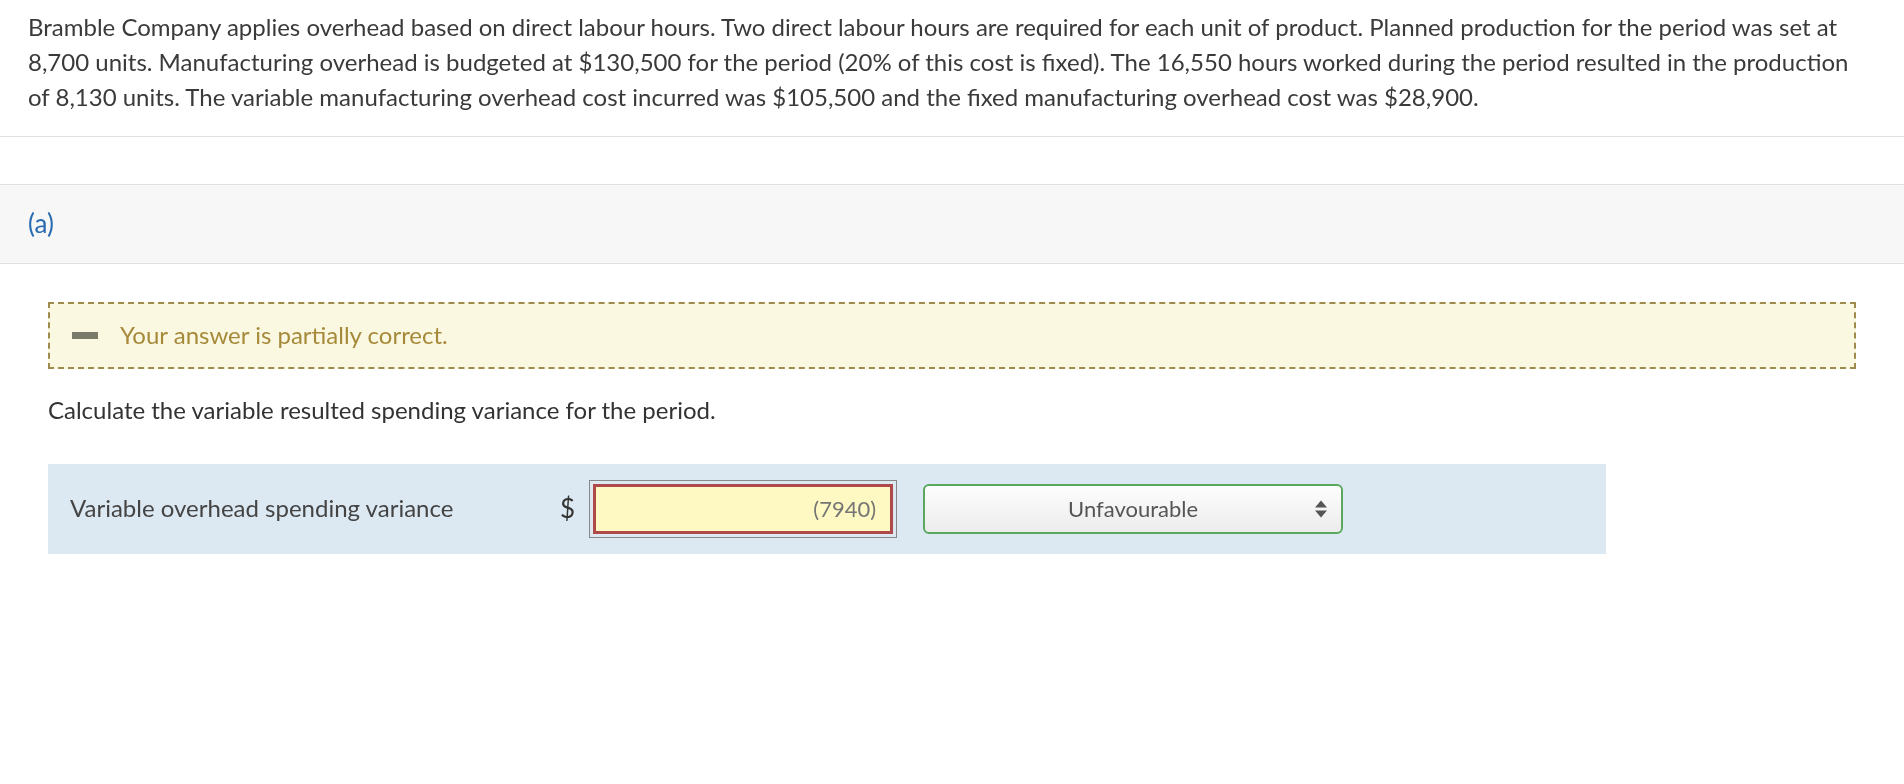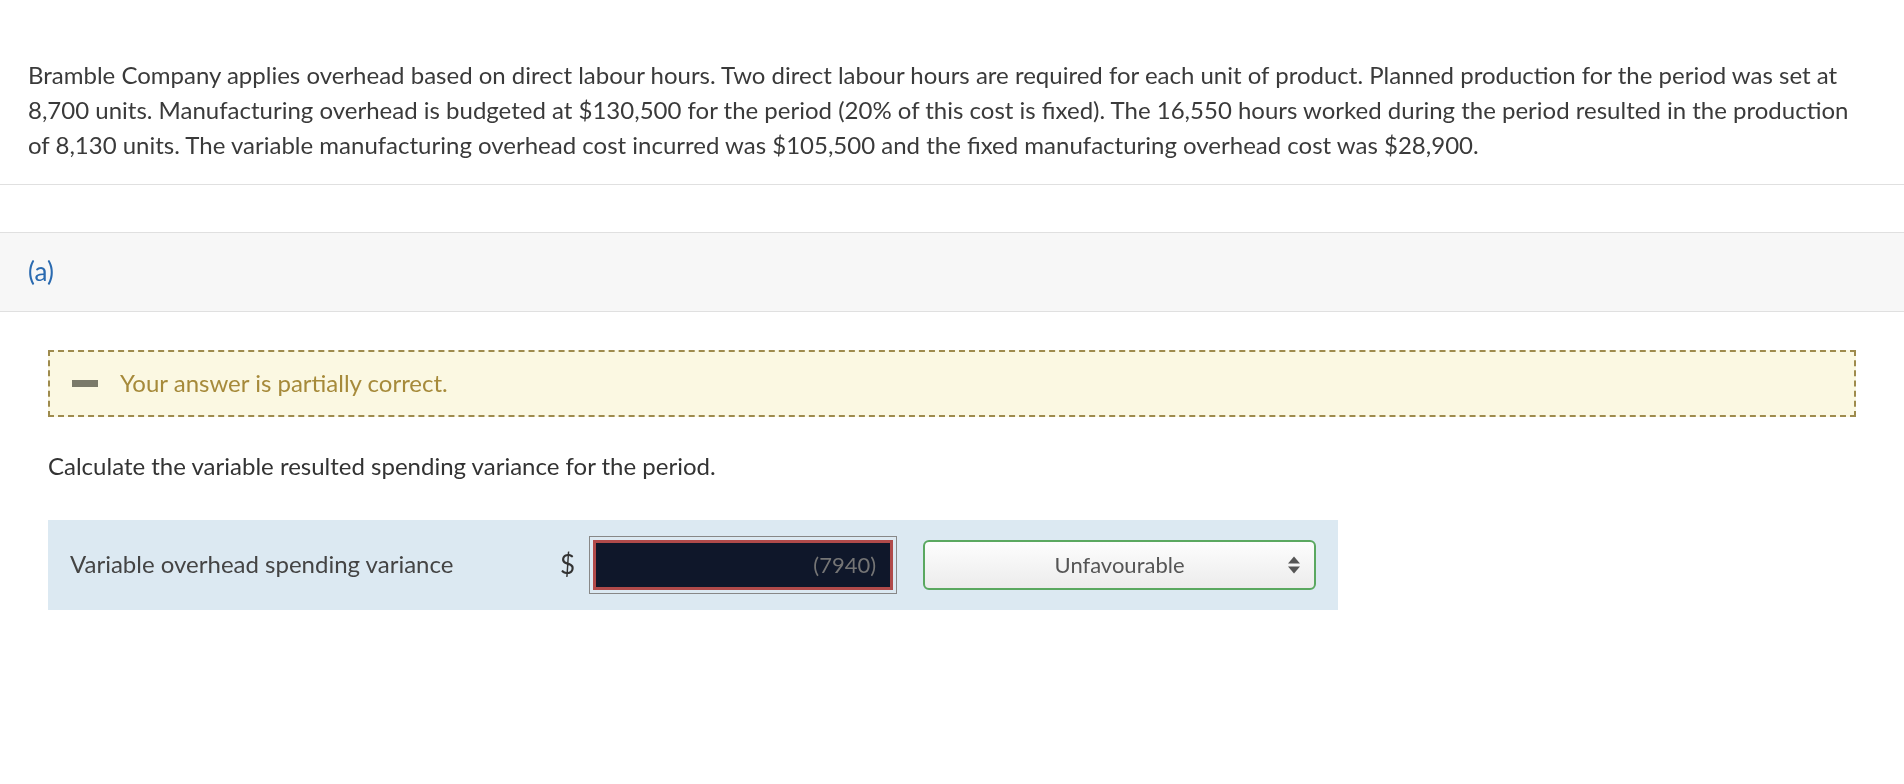--- a/index.html
+++ b/index.html
@@ -8,41 +8,40 @@
     font-size: 24px;
     color: #333;
     background: #fff;
     width: 1904px;
     line-height: 1.45;
   }
   .problem-text {
     padding: 10px 44px 22px 28px;
     border-bottom: 1px solid #e0e0e0;
     color: #3a3a3a;
-    margin-top: 48px;
   }
   .spacer-line {
     height: 48px;
     border-bottom: 1px solid #e0e0e0;
   }
   .part-header {
     padding: 20px 28px;
     color: #2a6ab0;
     font-size: 26px;
     border-bottom: 1px solid #e0e0e0;
     background: #f7f7f7;
   }
   .content-area {
     padding: 38px 48px 10px 48px;
   }
   .feedback-box {
     border: 2px dashed #9e8b4d;
     background: #fbf8e2;
     padding: 14px 22px;
-    margin-bottom: 32px;
+    margin-bottom: 24px;
     display: flex;
     align-items: center;
     gap: 22px;
   }
   .minus-icon {
     width: 26px;
     height: 7px;
     background: #7a7a6a;
   }
   .feedback-text {
@@ -52,39 +51,39 @@
   .instruction {
     color: #333;
     margin-bottom: 36px;
   }
   .answer-row {
     background: #dce9f2;
     padding: 20px 22px;
     display: flex;
     align-items: center;
     gap: 30px;
-    width: 1290px;
+    width: 1558px;
   }
   .answer-label {
     color: #444;
     flex: 0 0 auto;
     width: 460px;
   }
   .dollar {
     color: #333;
     font-size: 26px;
     margin-right: -12px;
   }
   .value-input {
     width: 300px;
     height: 50px;
     border: 3px solid #b04a4a;
     outline: 1px solid #888;
     outline-offset: 3px;
-    background: #0f172a;
+    background: #fef9c3;
     color: #8a8a8a;
     font-size: 22px;
     text-align: right;
     padding: 0 14px;
     font-family: inherit;
   }
   .select-wrap {
     position: relative;
     width: 420px;
     height: 50px;

